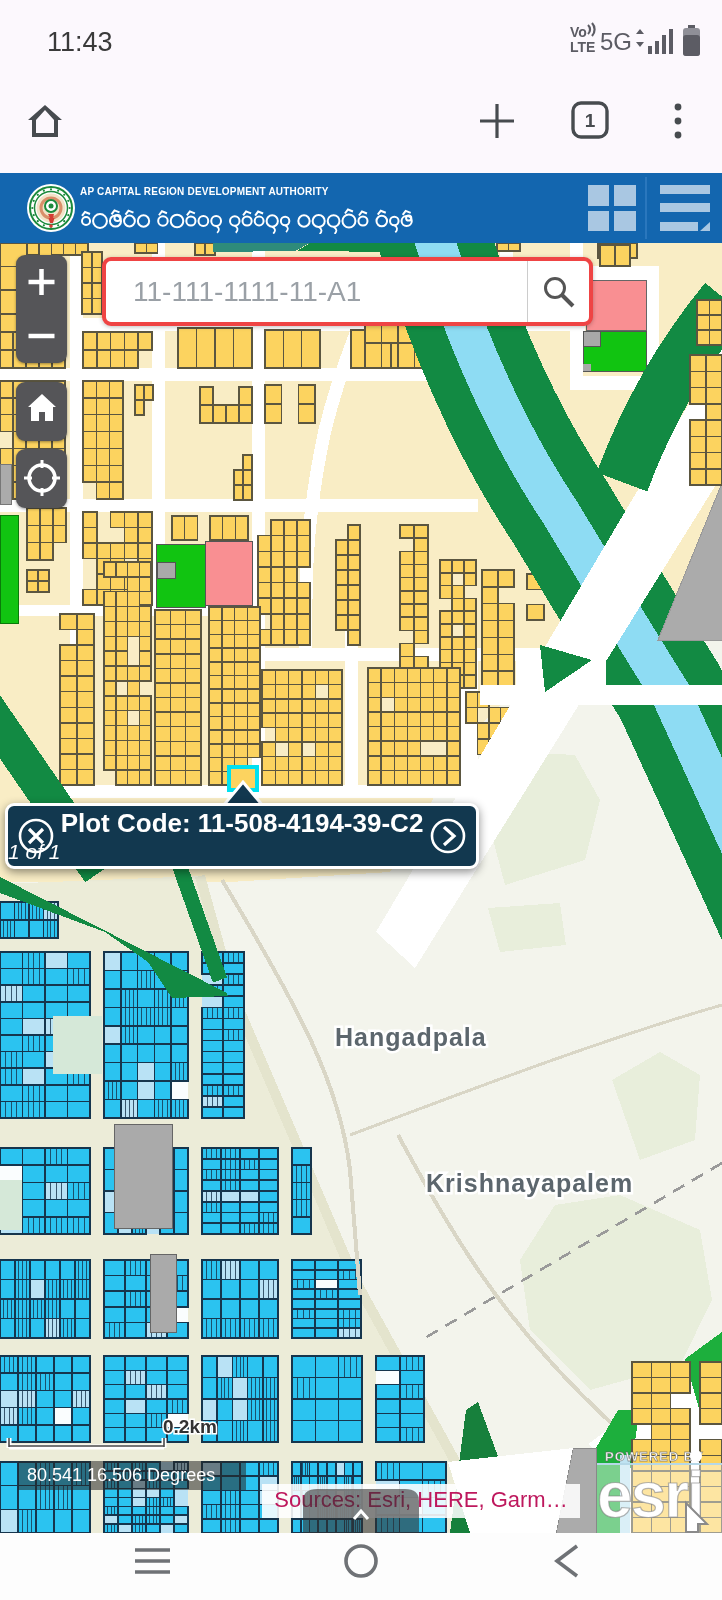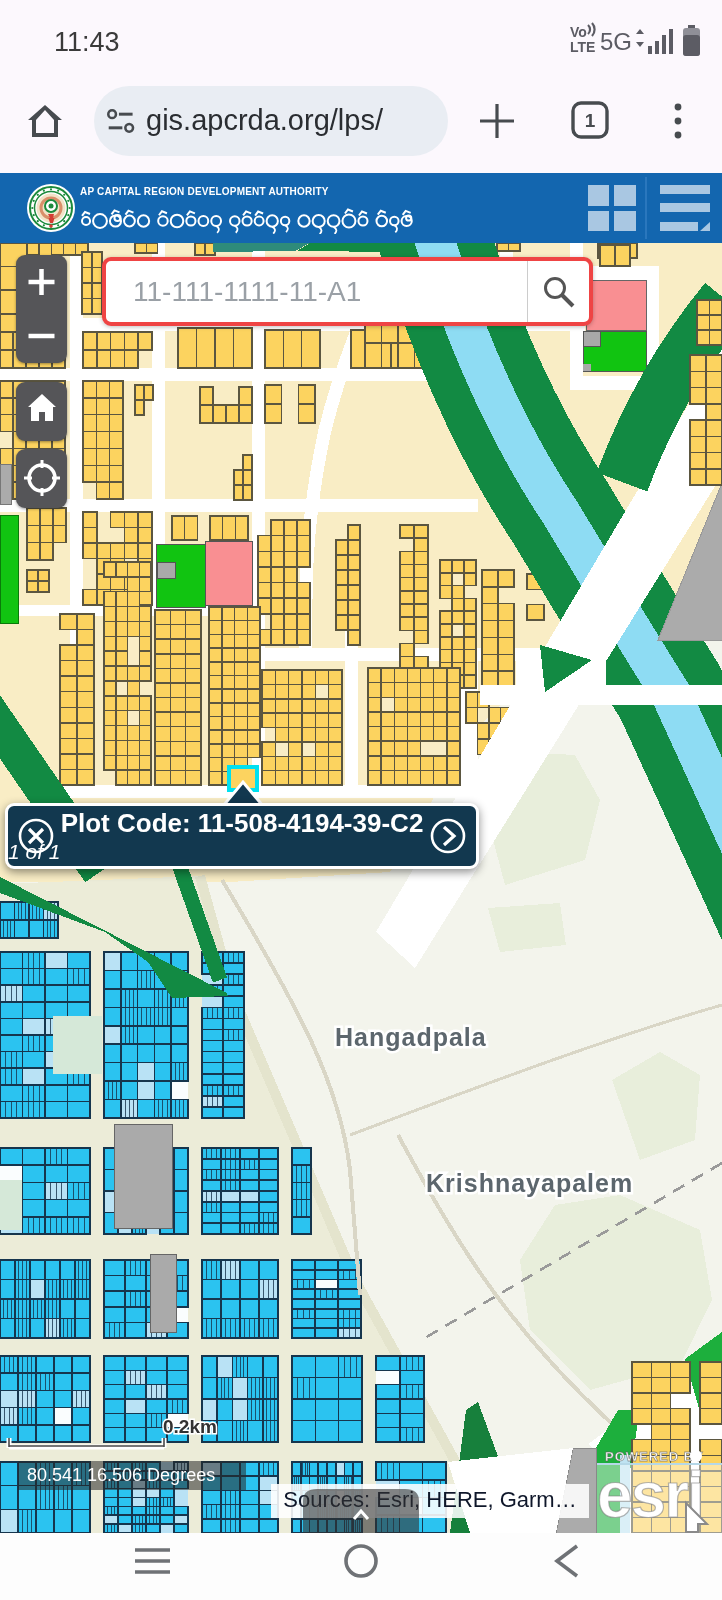--- a/index.html
+++ b/index.html
@@ -1,21 +1,21 @@
 <!DOCTYPE html>
 <html><head>
 <meta charset="utf-8">
 <style>
   html,body{margin:0;padding:0;}
   body{width:722px;height:1600px;overflow:hidden;position:relative;
        font-family:"Liberation Sans",sans-serif;background:#fff;}
   .abs{position:absolute;}
   
   #statusbar{left:0;top:0;width:722px;height:85px;background:#fcf8fd;}
-  #clock{left:54px;top:27px;font-size:27px;color:#3a3a3a;}
+  #clock{left:47px;top:27px;font-size:27px;color:#3a3a3a;}
   
   #browserbar{left:0;top:85px;width:722px;height:88px;background:#fcf8fd;}
   #omnibox{left:94px;top:1px;width:354px;height:70px;border-radius:35px;background:#e9edf3;}
   #url{left:52px;top:18px;font-size:29px;color:#2a2d31;letter-spacing:0px;}
   
   #header{left:0;top:173px;width:722px;height:70px;background:#1366af;}
   #htitle{left:80px;top:13px;font-size:10px;font-weight:bold;color:#fff;letter-spacing:.2px;}
   
   #map{left:0;top:243px;width:722px;height:1290px;background:#f9edc5;overflow:hidden;}
   
@@ -23,21 +23,21 @@
   #searchbox{left:102px;top:14px;width:483px;height:61px;background:#fff;border:4px solid #ef4444;
              border-radius:9px;box-shadow:0 1px 4px rgba(0,0,0,.25);}
   #searchtext{left:27px;top:15px;font-size:28px;color:#9aa0a6;}
   #popup{left:5px;top:560px;width:468px;height:60px;background:#12384f;border:3px solid #fff;
          border-radius:9px;box-shadow:0 3px 10px rgba(0,0,0,.45);}
   #ptext1{width:100%;text-align:center;top:2px;font-size:26px;font-weight:bold;color:#fff;}
   #ptext2{width:100%;text-align:left;top:34px;font-size:21px;font-style:italic;color:#fff;}
   #coordbox{left:18px;top:1218px;width:219px;height:29px;background:rgba(40,40,40,.55);
             color:#fff;font-size:18px;line-height:29px;padding-left:9px;}
   #sourcebox{left:262px;top:1241px;width:318px;height:34px;background:rgba(255,255,255,.88);
-             color:#0f172a;font-size:22px;line-height:32px;text-align:center;margin-left:9px;}
+             color:#be185d;font-size:22px;line-height:32px;text-align:center;}
   #esribox{left:597px;top:1220px;width:125px;height:70px;background:rgba(255,255,255,.42);border-top:2px solid #b5d8e8;}
   
   #navbar{left:0;top:1533px;width:722px;height:67px;background:#fdfdfd;}
 </style>
 </head>
 <body>
 <div class="abs" id="statusbar">
   <div class="abs" id="clock">11:43</div>
   <svg class="abs" style="left:570px;top:22px" width="130" height="42" viewBox="0 0 130 42">
       <text fill="#5c5c64" font-weight="bold" x="0" y="15" font-size="14" font-family="&quot;Liberation Sans&quot;,sans-serif">Vo</text>
@@ -51,29 +51,20 @@
       <rect x="99" y="7" width="4" height="25" fill="#5c5c64"></rect>
       <rect rx="3" x="113" y="6" width="17" height="28" fill="#8f8f97"></rect>
       <rect rx="3" x="113" y="13" width="17" height="21" fill="#5c5c64"></rect>
       <rect x="118" y="3" width="7" height="3" fill="#5c5c64"></rect>
     </svg>
 </div>
 <div class="abs" id="browserbar">
   <svg class="abs" style="left:24px;top:16px" width="42" height="40" viewBox="0 0 42 40" id="homeicon">
       <path fill="#474b4f" fill-rule="evenodd" d="M21 4 L38 19 L34 19 L34 36 L8 36 L8 19 L4 19 Z M12 19 L12 32 L30 32 L30 19 L21 9 Z"></path>
     </svg>
-  <div class="abs" id="omnibox">
-    <svg class="abs" style="left:13px;top:21px" width="29" height="28" viewBox="0 0 34 30" id="tuneicon">
-        <circle cx="6" cy="7" r="4.5" fill="none" stroke="#474b4f" stroke-width="3"></circle>
-        <path stroke="#474b4f" stroke-width="3.5" d="M14 7 L30 7"></path>
-        <circle cx="26" cy="23" r="4.5" fill="none" stroke="#474b4f" stroke-width="3"></circle>
-        <path stroke="#474b4f" stroke-width="3.5" d="M2 23 L18 23"></path>
-      </svg>
-    <div class="abs" id="url">gis.apcrda.org/lps/</div>
-  </div>
   <svg class="abs" style="left:477px;top:16px" width="40" height="40" viewBox="0 0 40 40" id="plusicon">
       <path stroke="#474b4f" stroke-width="3.2" d="M20 3 L20 37 M3 20 L37 20"></path>
     </svg>
   <svg class="abs" style="left:570px;top:15px" width="40" height="40" viewBox="0 0 40 40" id="tabicon">
       <rect stroke="#474b4f" stroke-width="3.4" rx="8" x="3" y="3" width="34" height="34" fill="none"></rect>
       <text fill="#474b4f" font-weight="bold" text-anchor="middle" x="20" y="27" font-size="19" font-family="&quot;Liberation Sans&quot;,sans-serif">1</text>
     </svg>
   <svg class="abs" style="left:664px;top:14px" width="28" height="44" viewBox="0 0 28 44" id="menuicon">
       <circle cx="14" cy="8" r="3.4" fill="#474b4f"></circle>
       <circle cx="14" cy="22" r="3.4" fill="#474b4f"></circle>

